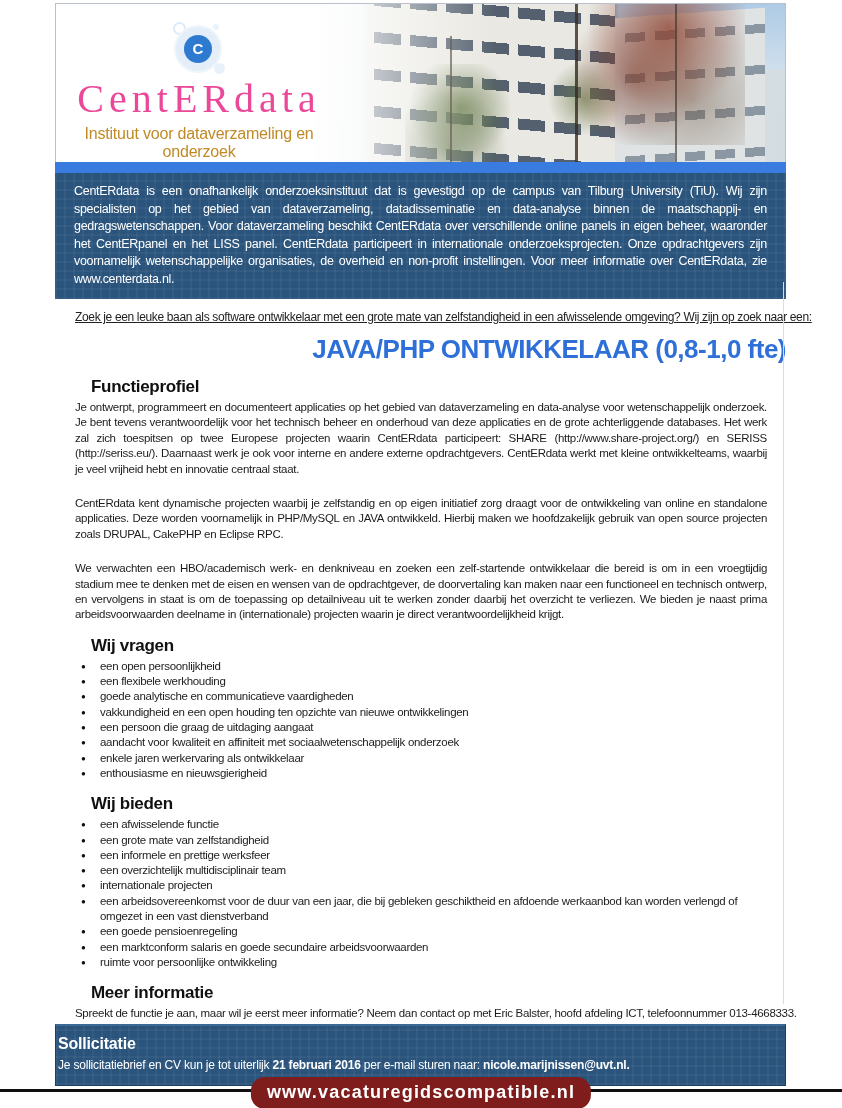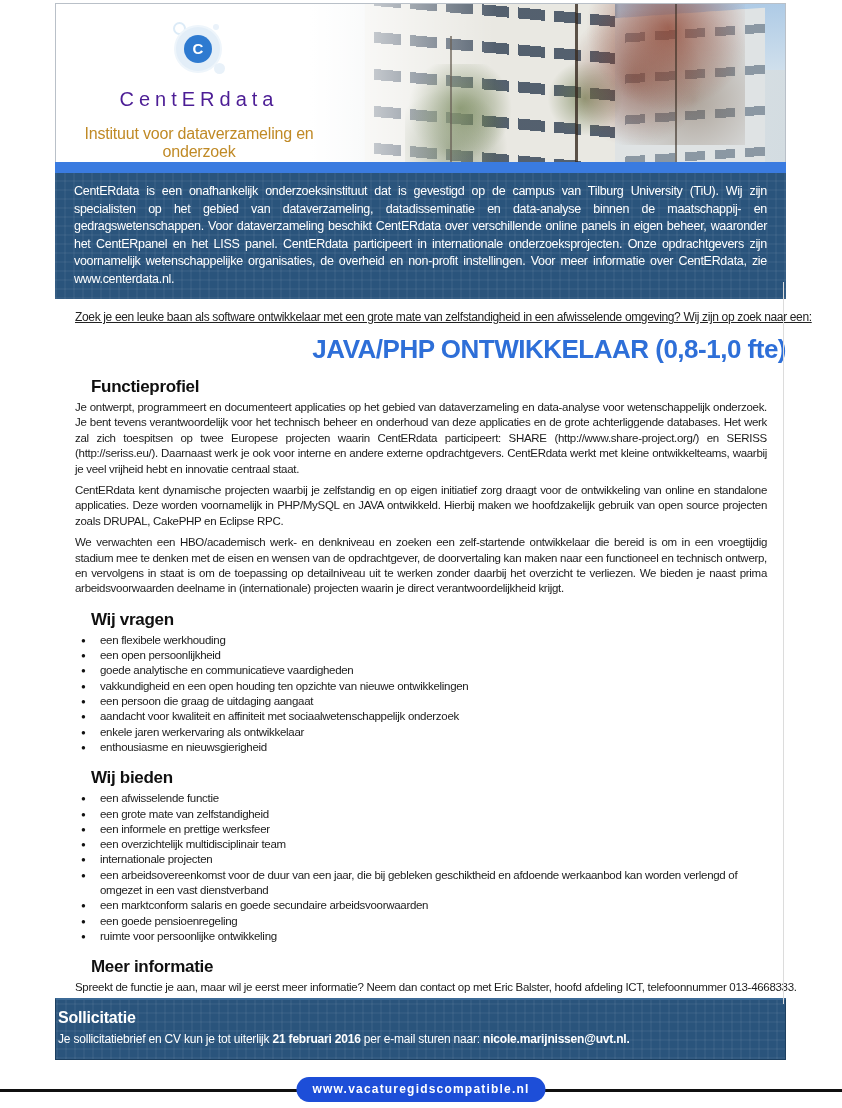--- a/index.html
+++ b/index.html
@@ -13,21 +13,21 @@
   .header{position:relative;height:158px;background:#ffffff;border:1px solid #b9c0c8;border-bottom:none;overflow:hidden;}
   .logo-block{position:absolute;left:18px;top:18px;width:250px;text-align:center;z-index:3;}
   .logo-mark{position:relative;width:56px;height:56px;margin:0 auto 4px;}
   .logo-halo{position:absolute;left:5px;top:5px;width:44px;height:44px;border-radius:50%;
     background:#e3eef8;box-shadow:0 0 0 2px #eef5fb;}
   .logo-core{position:absolute;left:13px;top:13px;width:28px;height:28px;border-radius:50%;
     background:#2e7ad0;color:#fff;font-size:15px;line-height:28px;font-weight:bold;text-align:center;}
   .logo-bub1{position:absolute;left:2px;top:0;width:9px;height:9px;border-radius:50%;background:#ffffff;border:2px solid #dcebf7;}
   .logo-bub2{position:absolute;right:2px;bottom:4px;width:11px;height:11px;border-radius:50%;background:#e8f1f9;}
   .logo-bub3{position:absolute;right:8px;top:2px;width:6px;height:6px;border-radius:50%;background:#eaf2fa;}
-  .brand{font-family:Liberation Sans, sans-serif;font-size:20px;letter-spacing:5px;color:#4c1d95;line-height:34px;}
+  .brand{font-family:Liberation Serif, serif;font-size:40px;letter-spacing:5px;color:#ec4899;line-height:34px;}
   .tagline{font-size:16px;letter-spacing:-0.2px;color:#c08a26;margin-top:9px;}
 
   
   .photo{position:absolute;right:0;top:0;width:500px;height:100%;
     background:linear-gradient(100deg,#f4f6f7 0%,#e4e8e9 35%,#d3dce1 100%);}
   .photo .sky{position:absolute;right:0;top:0;width:34%;height:42%;background:linear-gradient(180deg,#aecbe6,#cfdfec);}
   .photo .facade-main{position:absolute;left:16%;top:-12px;width:50%;height:120%;
     background:#e9e8e2;transform:skewY(5deg);box-shadow:2px 0 3px rgba(60,70,80,.25);
     background-image:
       repeating-linear-gradient(90deg,#e9e8e2 0 9px, transparent 9px 36px),
@@ -62,41 +62,41 @@
       repeating-linear-gradient(0deg, rgba(255,255,255,.045) 0 2px, transparent 2px 9px),
       repeating-linear-gradient(90deg, rgba(255,255,255,.045) 0 2px, transparent 2px 9px);}
   .intro-box{padding:10px 19px 11px;font-size:12.5px;letter-spacing:-0.3px;line-height:17.5px;text-align:justify;}
 
   
   .lead{margin:11px 0 0 20px;font-size:12px;letter-spacing:-0.35px;white-space:nowrap;color:#222;text-decoration:underline;}
   .title{margin:10px 0 0;text-align:right;font-size:26px;font-weight:bold;letter-spacing:-0.5px;color:#2e6fd8;}
   h2.section{margin:12px 0 0 36px;font-size:17px;line-height:20px;font-weight:bold;color:#101010;letter-spacing:-0.3px;}
   h2.section.tight{margin-top:13px;}
   p.body{margin:3px 0 0 20px;width:692px;font-size:11.5px;letter-spacing:-0.3px;line-height:15.4px;text-align:justify;color:#1c1c1c;}
-  p.body.follow{margin-top:6px;}
+  p.body.follow{margin-top:19px;}
   p.body.nowrap{white-space:nowrap;text-align:right;width:auto;}
   ul.bullets{list-style:none;margin:3px 0 0 20px;padding:0;width:692px;}
   ul.bullets li{position:relative;padding-left:25px;font-size:11.5px;letter-spacing:-0.3px;line-height:15.3px;}
   ul.bullets li::before{content:"\25CF";position:absolute;left:6px;top:0;font-size:8px;line-height:15.3px;color:#111;}
 
   
   .soll-box{margin-top:2px;border:1px solid #1c3f60;border-top:2px solid #3c6a96;padding:9px 2px 13px;}
   .soll-box h2{margin:0 0 5px;font-size:16px;font-weight:bold;color:#ffffff;letter-spacing:-0.2px;}
   .soll-box p{margin:0;font-size:12px;letter-spacing:-0.2px;color:#ffffff;}
   .soll-box .b{font-weight:bold;}
 
   
   .edge-line{position:absolute;left:783px;top:282px;width:1px;height:722px;background:#dcdcdc;}
 
   
   .footer{position:absolute;left:0;top:1077px;width:842px;height:28px;}
   .footer .rule{position:absolute;left:0;top:12px;width:100%;height:3px;background:#101010;}
   .footer .pill{position:absolute;left:50%;top:0;transform:translateX(-50%);
-    background:#1d4ed8;color:#ffffff;border-radius:14px;padding:5px 16px 6px;
-    font-size:12px;font-weight:bold;letter-spacing:1.2px;white-space:nowrap;}
+    background:#7f1d1d;color:#ffffff;border-radius:14px;padding:5px 16px 6px;
+    font-size:18px;font-weight:bold;letter-spacing:1.2px;white-space:nowrap;}
 </style>
 </head>
 <body>
 
 <div class="content">
 
   <div class="header">
     <div class="logo-block">
       <div class="logo-mark">
         <div class="logo-bub1"></div>
@@ -130,40 +130,40 @@
   <div class="lead">Zoek je een leuke baan als software ontwikkelaar met een grote mate van zelfstandigheid in een afwisselende omgeving?  Wij zijn op zoek naar een:</div>
   <h1 class="title">JAVA/PHP ONTWIKKELAAR (0,8-1,0 fte)</h1>
 
   <h2 class="section">Functieprofiel</h2>
   <p class="body">Je ontwerpt, programmeert en documenteert applicaties op het gebied van dataverzameling en data-analyse voor wetenschappelijk onderzoek. Je bent tevens verantwoordelijk voor het technisch beheer en onderhoud van deze applicaties en de grote achterliggende databases. Het werk zal zich toespitsen op twee Europese projecten waarin CentERdata participeert: SHARE (http://www.share-project.org/) en SERISS (http://seriss.eu/). Daarnaast werk je ook voor interne en andere externe opdrachtgevers. CentERdata werkt met kleine ontwikkelteams, waarbij je veel vrijheid hebt en innovatie centraal staat.</p>
   <p class="body follow">CentERdata kent dynamische projecten waarbij je zelfstandig en op eigen initiatief zorg draagt voor de ontwikkeling van online en standalone applicaties. Deze worden voornamelijk in PHP/MySQL en JAVA ontwikkeld. Hierbij maken we hoofdzakelijk gebruik van open source projecten zoals DRUPAL, CakePHP en Eclipse RPC.</p>
   <p class="body follow">We verwachten een HBO/academisch werk- en denkniveau en zoeken een zelf-startende ontwikkelaar die bereid is om in een vroegtijdig stadium mee te denken met de eisen en wensen van de opdrachtgever, de doorvertaling kan maken naar een functioneel en technisch ontwerp, en vervolgens in staat is om de toepassing op detailniveau uit te werken zonder daarbij het overzicht te verliezen. We bieden je naast prima arbeidsvoorwaarden deelname in (internationale) projecten waarin je direct verantwoordelijkheid krijgt.</p>
 
   <h2 class="section tight">Wij vragen</h2>
   <ul class="bullets">
+    <li>een open persoonlijkheid</li>
     <li>een flexibele werkhouding</li>
-    <li>een open persoonlijkheid</li>
     <li>goede analytische en communicatieve vaardigheden</li>
     <li>vakkundigheid en een open houding ten opzichte van nieuwe ontwikkelingen</li>
     <li>een persoon die graag de uitdaging aangaat</li>
     <li>aandacht voor kwaliteit en affiniteit met sociaalwetenschappelijk onderzoek</li>
     <li>enkele jaren werkervaring als ontwikkelaar</li>
     <li>enthousiasme en nieuwsgierigheid</li>
   </ul>
 
   <h2 class="section tight">Wij bieden</h2>
   <ul class="bullets">
     <li>een afwisselende functie</li>
     <li>een grote mate van zelfstandigheid</li>
     <li>een informele en prettige werksfeer</li>
     <li>een overzichtelijk multidisciplinair team</li>
     <li>internationale projecten</li>
     <li>een arbeidsovereenkomst voor de duur van een jaar, die bij gebleken geschiktheid en afdoende werkaanbod kan worden verlengd of omgezet in een vast dienstverband</li>
+    <li>een goede pensioenregeling</li>
     <li>een marktconform salaris en goede secundaire arbeidsvoorwaarden</li>
-    <li>een goede pensioenregeling</li>
     <li>ruimte voor persoonlijke ontwikkeling</li>
   </ul>
 
   <h2 class="section tight">Meer informatie</h2>
   <p class="body nowrap">Spreekt de functie je aan, maar wil je eerst meer informatie? Neem dan contact op met Eric Balster, hoofd afdeling ICT, telefoonnummer 013-4668333.</p>
 
   <div class="soll-box navy">
     <h2>Sollicitatie</h2>
     <p>
       <span>Je sollicitatiebrief en CV kun je tot uiterlijk </span><span class="b">21 februari 2016</span><span> per e-mail sturen naar: </span><span class="b">nicole.marijnissen@uvt.nl.</span>

